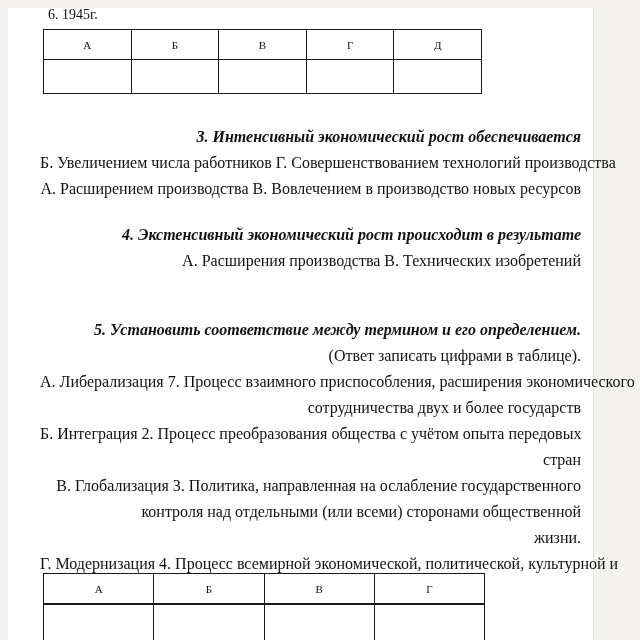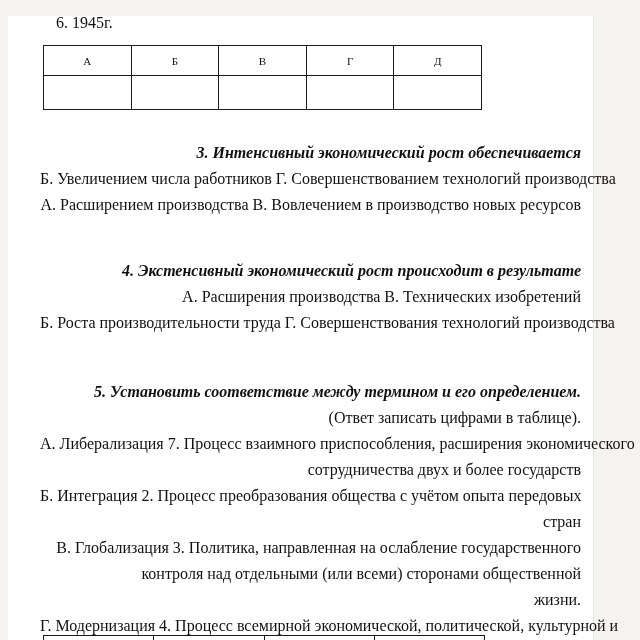--- a/index.html
+++ b/index.html
@@ -15,22 +15,22 @@
     margin-left: 8px;
     width: 586px;
     height: 640px;
     background: #ffffff;
     border-right: 1px solid #e4e2de;
     box-sizing: border-box;
     padding: 0 12px 0 32px;
     color: #111111;
   }
   .first-line {
-    margin: 16px;
-    font-size: 16px;
+    margin: 8px;
+    font-size: 14px;
     line-height: 13px;
     white-space: nowrap;
   }
   table.answers {
     border-collapse: collapse;
     table-layout: fixed;
     margin-left: 3px;
   }
   table.answers td {
     border: 1px solid #1a1a1a;
@@ -46,21 +46,21 @@
   table.t2 tr.hdr td { border-bottom-width: 2px; }
   table.t2 tr.blank td { height: 36px; }
   .qblock p {
     margin: 0;
     font-size: 16px;
     line-height: 26px;
     white-space: nowrap;
     text-align: right;
   }
   .q3 { margin-top: 30px; }
-  .q4 { margin-top: 40px; }
+  .q4 { margin-top: 20px; }
   .q5 { margin-top: 43px; }
   .qtitle { font-weight: bold; font-style: italic; }
   .qnote  { }
 </style>
 </head>
 <body>
 
 <div class="paper">
 
   <p class="first-line">6. 1945г.</p>
@@ -86,21 +86,20 @@
 
   <div class="qblock q3">
     <p class="qtitle">3. Интенсивный экономический рост обеспечивается</p>
     <p>Б. Увеличением числа работников Г. Совершенствованием технологий производства</p>
     <p>А. Расширением производства В. Вовлечением в производство новых ресурсов</p>
   </div>
 
   <div class="qblock q4">
     <p class="qtitle">4. Экстенсивный экономический рост происходит в результате</p>
     <p>А. Расширения производства В. Технических изобретений</p>
-    <p>Б. Роста производительности труда Г. Совершенствования технологий производства</p>
   </div>
 
   <div class="qblock q5">
     <p class="qtitle">5. Установить соответствие между термином и его определением.</p>
     <p class="qnote">(Ответ записать цифрами в таблице).</p>
     <p>А. Либерализация 7. Процесс взаимного приспособления, расширения экономического</p>
     <p>сотрудничества двух и более государств</p>
     <p>Б. Интеграция 2. Процесс преобразования общества с учётом опыта передовых</p>
     <p>стран</p>
     <p>В. Глобализация 3. Политика, направленная на ослабление государственного</p>

